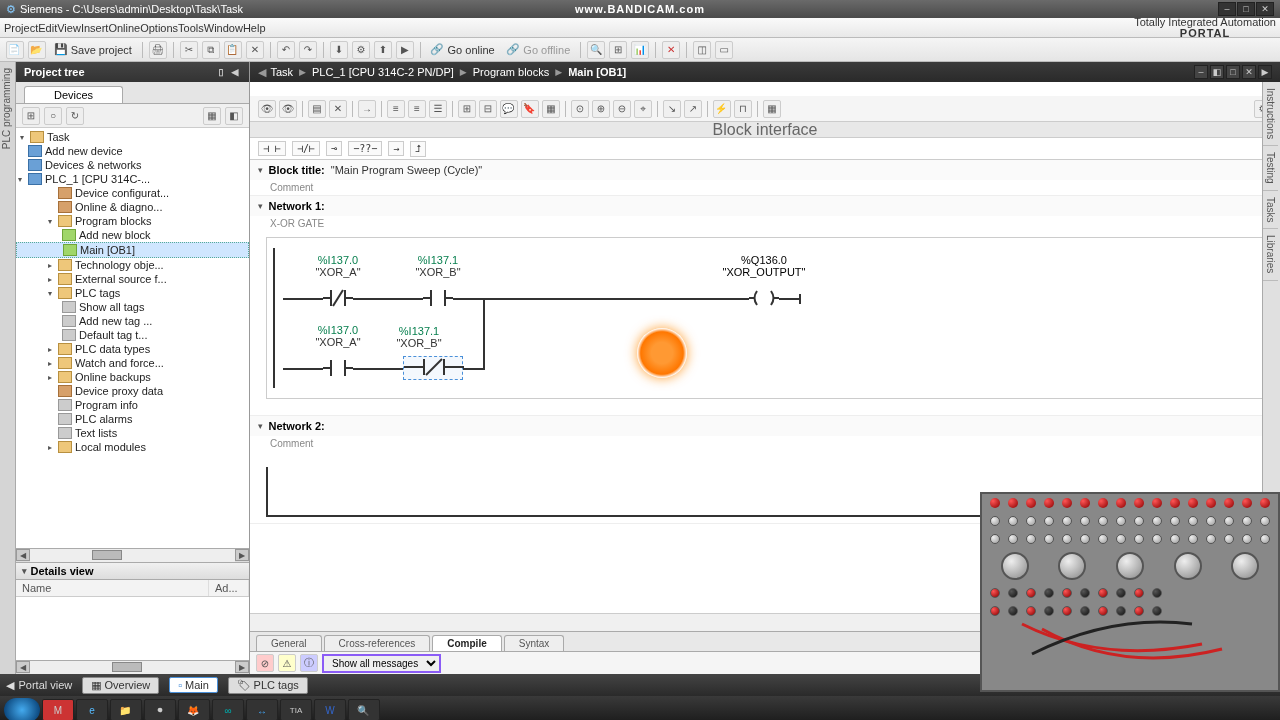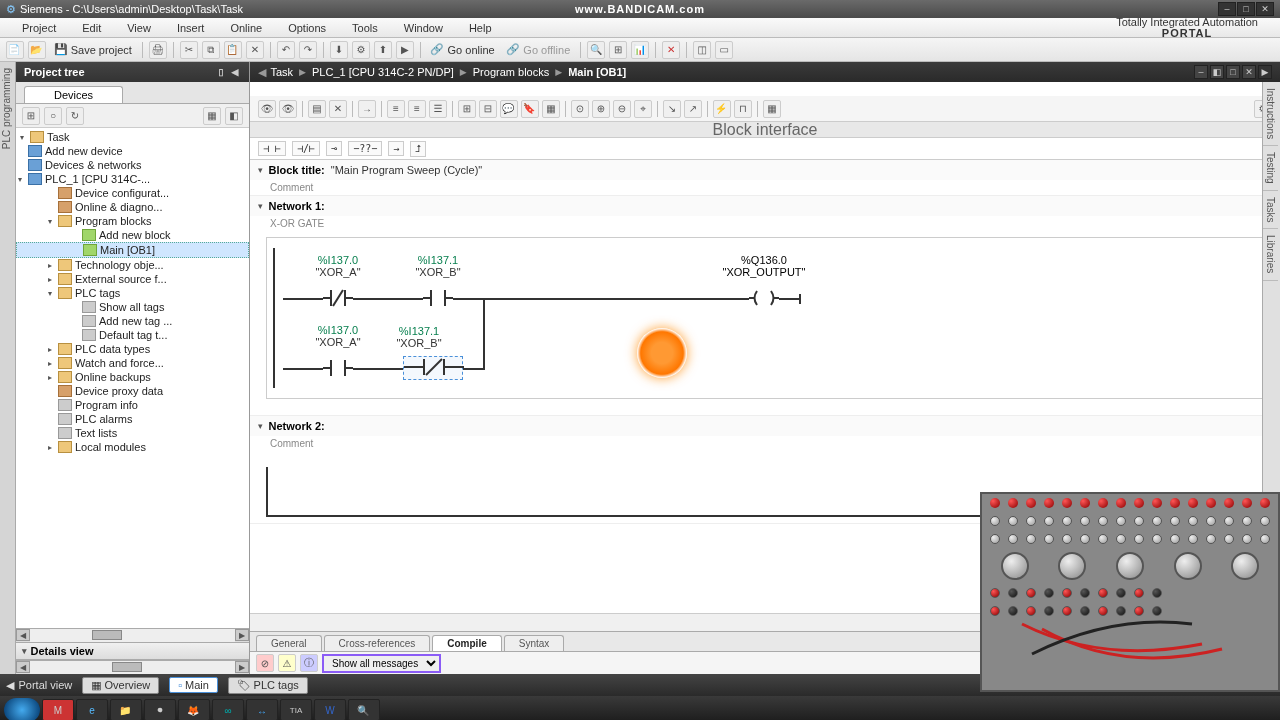--- a/index.html
+++ b/index.html
@@ -1,21 +1,21 @@
 <!DOCTYPE html>
 <html><head>
 <meta charset="utf-8">
 <style>
 * { margin: 0; padding: 0; box-sizing: border-box; font-family: 'Segoe UI', Tahoma, sans-serif; font-size: 11px; }
 body { width: 1280px; height: 720px; background: #4a4a4a; overflow: hidden; position: relative; }
 .titlebar { height: 18px; background: linear-gradient(#6a6a6a,#4a4a4a); color: #fff; display: flex; align-items: center; padding: 0 6px; font-size: 10px; }
 .titlebar .watermark { position: absolute; left: 50%; transform: translateX(-50%); font-weight: bold; letter-spacing: 1px; color: #fff; }
 .titlebar .winbtns { margin-left: auto; display: flex; }
 .titlebar .winbtn { width: 18px; height: 14px; background: #333; border: 1px solid #222; margin-left: 1px; color: #ccc; display: flex; align-items: center; justify-content: center; font-size: 9px; }
-.menubar { height: 20px; background: linear-gradient(#fafafa,#e8e8e8); display: flex; align-items: center; padding: 0 22px; gap: 26px; border-bottom: 1px solid #bbb; }
+.menubar { height: 20px; background: linear-gradient(#fafafa,#e8e8e8); display: flex; align-items: center; padding: 0 4px; gap: 0; border-bottom: 1px solid #bbb; }
 .menubar span { color: #333; }
 .menubar .right { margin-left: auto; text-align: center; font-size: 10px; color: #333; line-height: 1; }
 .toolbar { height: 24px; background: linear-gradient(#f5f5f5,#e5e5e5); border-bottom: 1px solid #bbb; display: flex; align-items: center; padding: 0 6px; gap: 4px; }
 .tbtn { width: 18px; height: 18px; background: #eee; border: 1px solid #ccc; border-radius: 2px; display: flex; align-items: center; justify-content: center; font-size: 10px; color: #555;}
 .tsep { width: 1px; height: 16px; background: #bbb; margin: 0 2px; }
 .tlink { display: flex; align-items: center; gap: 3px; font-size: 10px; color: #333; padding: 0 4px; }
 .tlink.dis { color: #999; }
 .main { display: flex; height: 612px; }
 .leftpane { width: 250px; background: #ddd; display: flex; flex-direction: column; border-right: 1px solid #999; position: relative; }
 .paneheader { height: 20px; background: linear-gradient(#444,#333); color: #fff; display: flex; align-items: center; padding: 0 8px; font-weight: bold; font-size: 11px; }
@@ -27,21 +27,21 @@
 .tree { flex: 1; background: #fff; overflow: auto; padding: 2px 0; }
 .tnode { display: flex; align-items: center; padding: 1px 4px; white-space: nowrap; font-size: 11px; color: #222; }
 .tnode.sel { background: #cfe6ff; border: 1px dotted #5a9; }
 .texp { width: 10px; font-size: 8px; color: #555; }
 .ticon { width: 14px; height: 12px; margin-right: 3px; display:inline-block; }
 .ti-folder { background: #eec77a; border:1px solid #b89040; }
 .ti-dev { background: #6aa0d6; border:1px solid #3a70a6; }
 .ti-block { background: #a0d66a; border:1px solid #70a63a; }
 .ti-cfg { background: #d6a06a; border:1px solid #a6703a; }
 .ti-obj { background: #ccc; border:1px solid #999; }
-.ind0{padding-left:4px}.ind1{padding-left:2px}.ind2{padding-left:32px}.ind3{padding-left:56px}
+.ind0{padding-left:4px}.ind1{padding-left:2px}.ind2{padding-left:32px}.ind3{padding-left:36px}
 .hscroll { height: 14px; background: #ddd; border-top:1px solid #aaa; display:flex; }
 .hscroll .sb { width:14px; height:12px; background:#ccc; border:1px solid #999; font-size:8px; display:flex;align-items:center;justify-content:center;color:#555;}
 .hscroll .track { flex:1; background:#eee; position:relative;}
 .hscroll .thumb { position:absolute; left:30%; width:30px; height:10px; top:1px; background:#bbb; border:1px solid #888;}
 .detailhdr { height: 18px; background: linear-gradient(#f0f0f0,#ddd); border-top:1px solid #aaa; border-bottom:1px solid #aaa; display:flex; align-items:center; padding:0 6px; font-weight:bold;}
 .detailhdr .chev{font-size:9px; margin-right:4px; color:#555;}
 .detailgrid { background:#fff; flex:0 0 80px; }
 .dgh { display:flex; background:#f3f3f3; border-bottom:1px solid #ccc; font-size:10px; color:#555;}
 .dgh div{ padding:2px 6px; border-right:1px solid #ddd;}
 .rightpane { flex: 1; display: flex; flex-direction: column; background: #fff; position:relative;}
@@ -324,20 +324,26 @@
       <div class="sb">◀</div>
       <div class="track">
             <div class="thumb"></div>
           </div>
       <div class="sb">▶</div>
     </div>
     <div class="detailhdr">
       <span class="chev">▾</span>
       <span>Details view</span>
     </div>
+    <div class="detailgrid">
+      <div class="dgh">
+        <div style="flex:1">Name</div>
+        <div style="width:40px">Ad...</div>
+      </div>
+    </div>
     <div class="hscroll">
       <div class="sb">◀</div>
       <div class="track">
             <div class="thumb" style="left:40%"></div>
           </div>
       <div class="sb">▶</div>
     </div>
     </div>
   </div>
 

